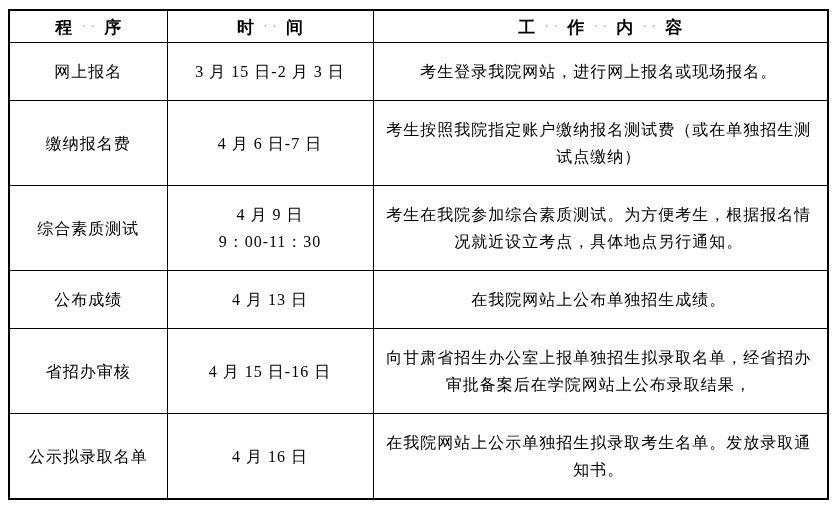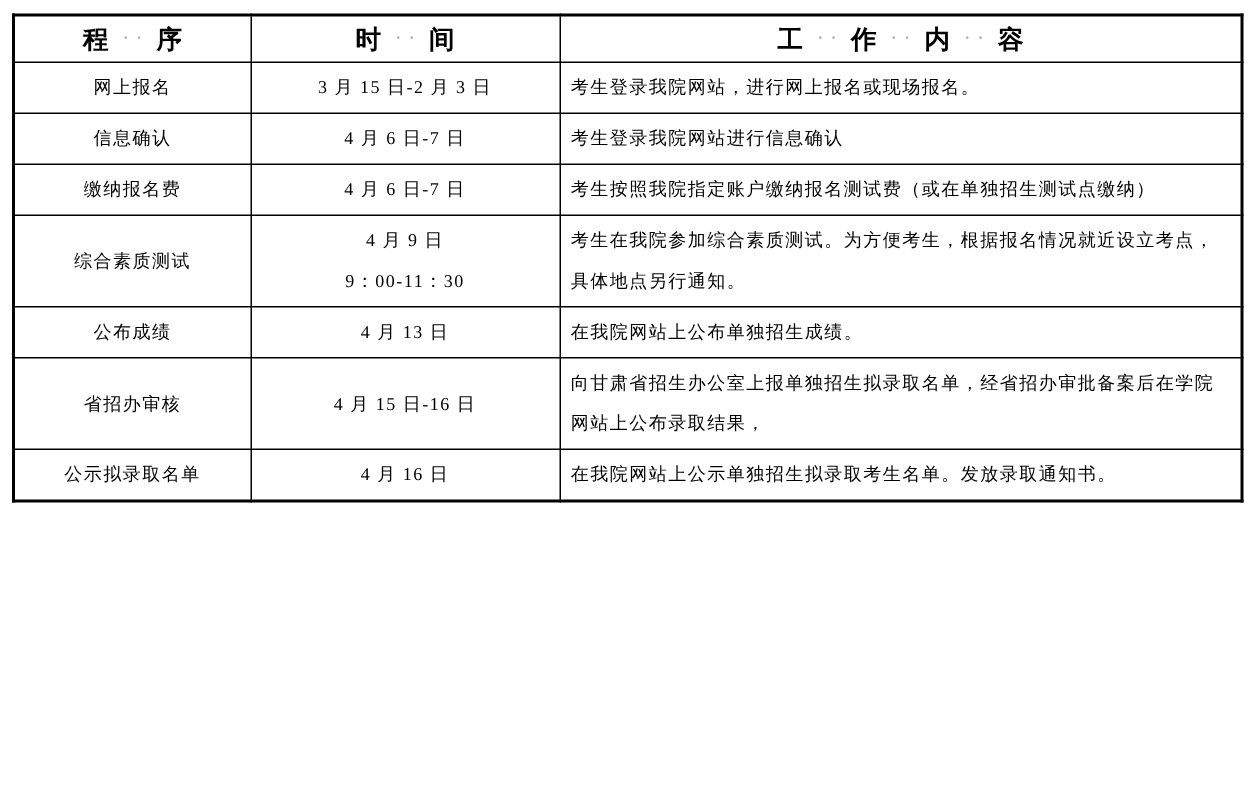--- a/index.html
+++ b/index.html
@@ -33,30 +33,30 @@
   }
   th {
     font-size: 17px;
     font-weight: bold;
     text-align: center;
     padding: 4px 0 3px 0;
     line-height: 22px;
     white-space: nowrap;
   }
   td {
-    font-size: 12px;
+    font-size: 16px;
     line-height: 27px;
-    padding: 3px 4px;
+    padding: 15px 4px;
     letter-spacing: 1px;
   }
   td.cell-procedure, td.cell-time {
     text-align: center;
   }
   td.cell-content {
-    text-align: left;
+    text-align: center;
     padding-left: 7px;
     padding-right: 10px;
   }
   .time-line { text-align: center; }
   .space-mark {
     color: var(--mark-color, #9fb1c3);
     font-size: 15px;
     letter-spacing: 4px;
     margin: 0 5px 0 9px;
     vertical-align: 2px;
@@ -80,27 +80,20 @@
           <th><span>工</span><span class="space-mark">··</span><span>作</span><span class="space-mark">··</span><span>内</span><span class="space-mark">··</span><span>容</span></th>
         </tr>
       </thead>
     <tbody>
         <tr>
           <td class="cell-procedure">网上报名</td>
           <td class="cell-time">
             <div class="time-line">3 月 15 日-2 月 3 日</div>
           </td>
           <td class="cell-content">考生登录我院网站，进行网上报名或现场报名。</td>
-        </tr>
-        <tr>
-          <td class="cell-procedure">信息确认</td>
-          <td class="cell-time">
-            <div class="time-line">4 月 6 日-7 日</div>
-          </td>
-          <td class="cell-content">考生登录我院网站进行信息确认</td>
         </tr>
         <tr>
           <td class="cell-procedure">缴纳报名费</td>
           <td class="cell-time">
             <div class="time-line">4 月 6 日-7 日</div>
           </td>
           <td class="cell-content">考生按照我院指定账户缴纳报名测试费（或在单独招生测试点缴纳）</td>
         </tr>
         <tr>
           <td class="cell-procedure">综合素质测试</td>

